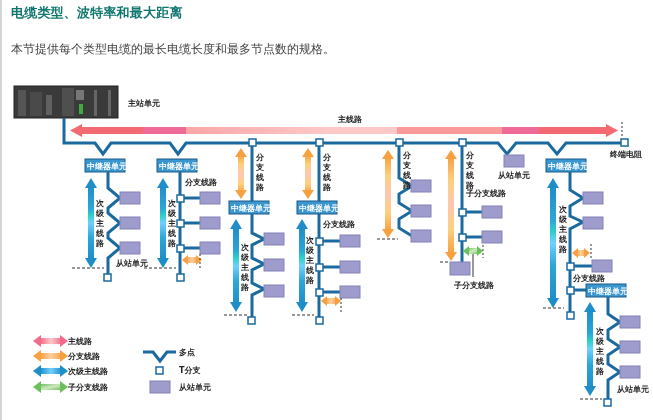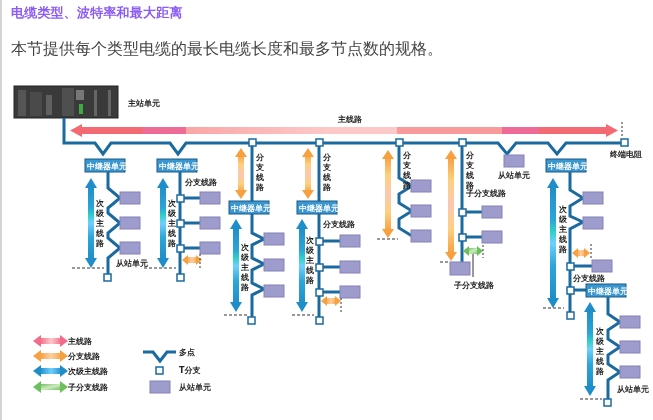--- a/index.html
+++ b/index.html
@@ -1,20 +1,20 @@
 <!DOCTYPE html>
 <html><head>
 <meta charset="utf-8">
 <style>
   html, body { margin:0; padding:0; background:#fff; }
   body { width:653px; height:420px; position:relative; overflow:hidden;
          font-family:"DejaVu Sans", sans-serif; }
   .left-border { position:absolute; left:0; top:0; width:2px; height:420px; background:#d4d4d4; }
-  .title { position:absolute; left:11px; top:4px; font-size:13px; font-weight:bold; color:#8b5cf6; letter-spacing:0.2px; }
-  .desc { position:absolute; left:11px; top:40px; font-size:16px; color:#444; line-height:18px; }
+  .title { position:absolute; left:11px; top:4px; font-size:13px; font-weight:bold; color:#0f766e; letter-spacing:0.2px; }
+  .desc { position:absolute; left:11px; top:40px; font-size:12px; color:#444; line-height:18px; }
   svg#diagram { position:absolute; left:0; top:0; }
   .lbl { font-family:"DejaVu Sans", sans-serif; font-size:8px; font-weight:bold; fill:#222; }
   .rep-lbl { font-family:"DejaVu Sans", sans-serif; font-size:8px; font-weight:bold; fill:#fff; }
 </style>
 </head>
 <body>
 
 <div class="left-border"></div>
 <div class="title">电缆类型、波特率和最大距离</div>
 <div class="desc">

